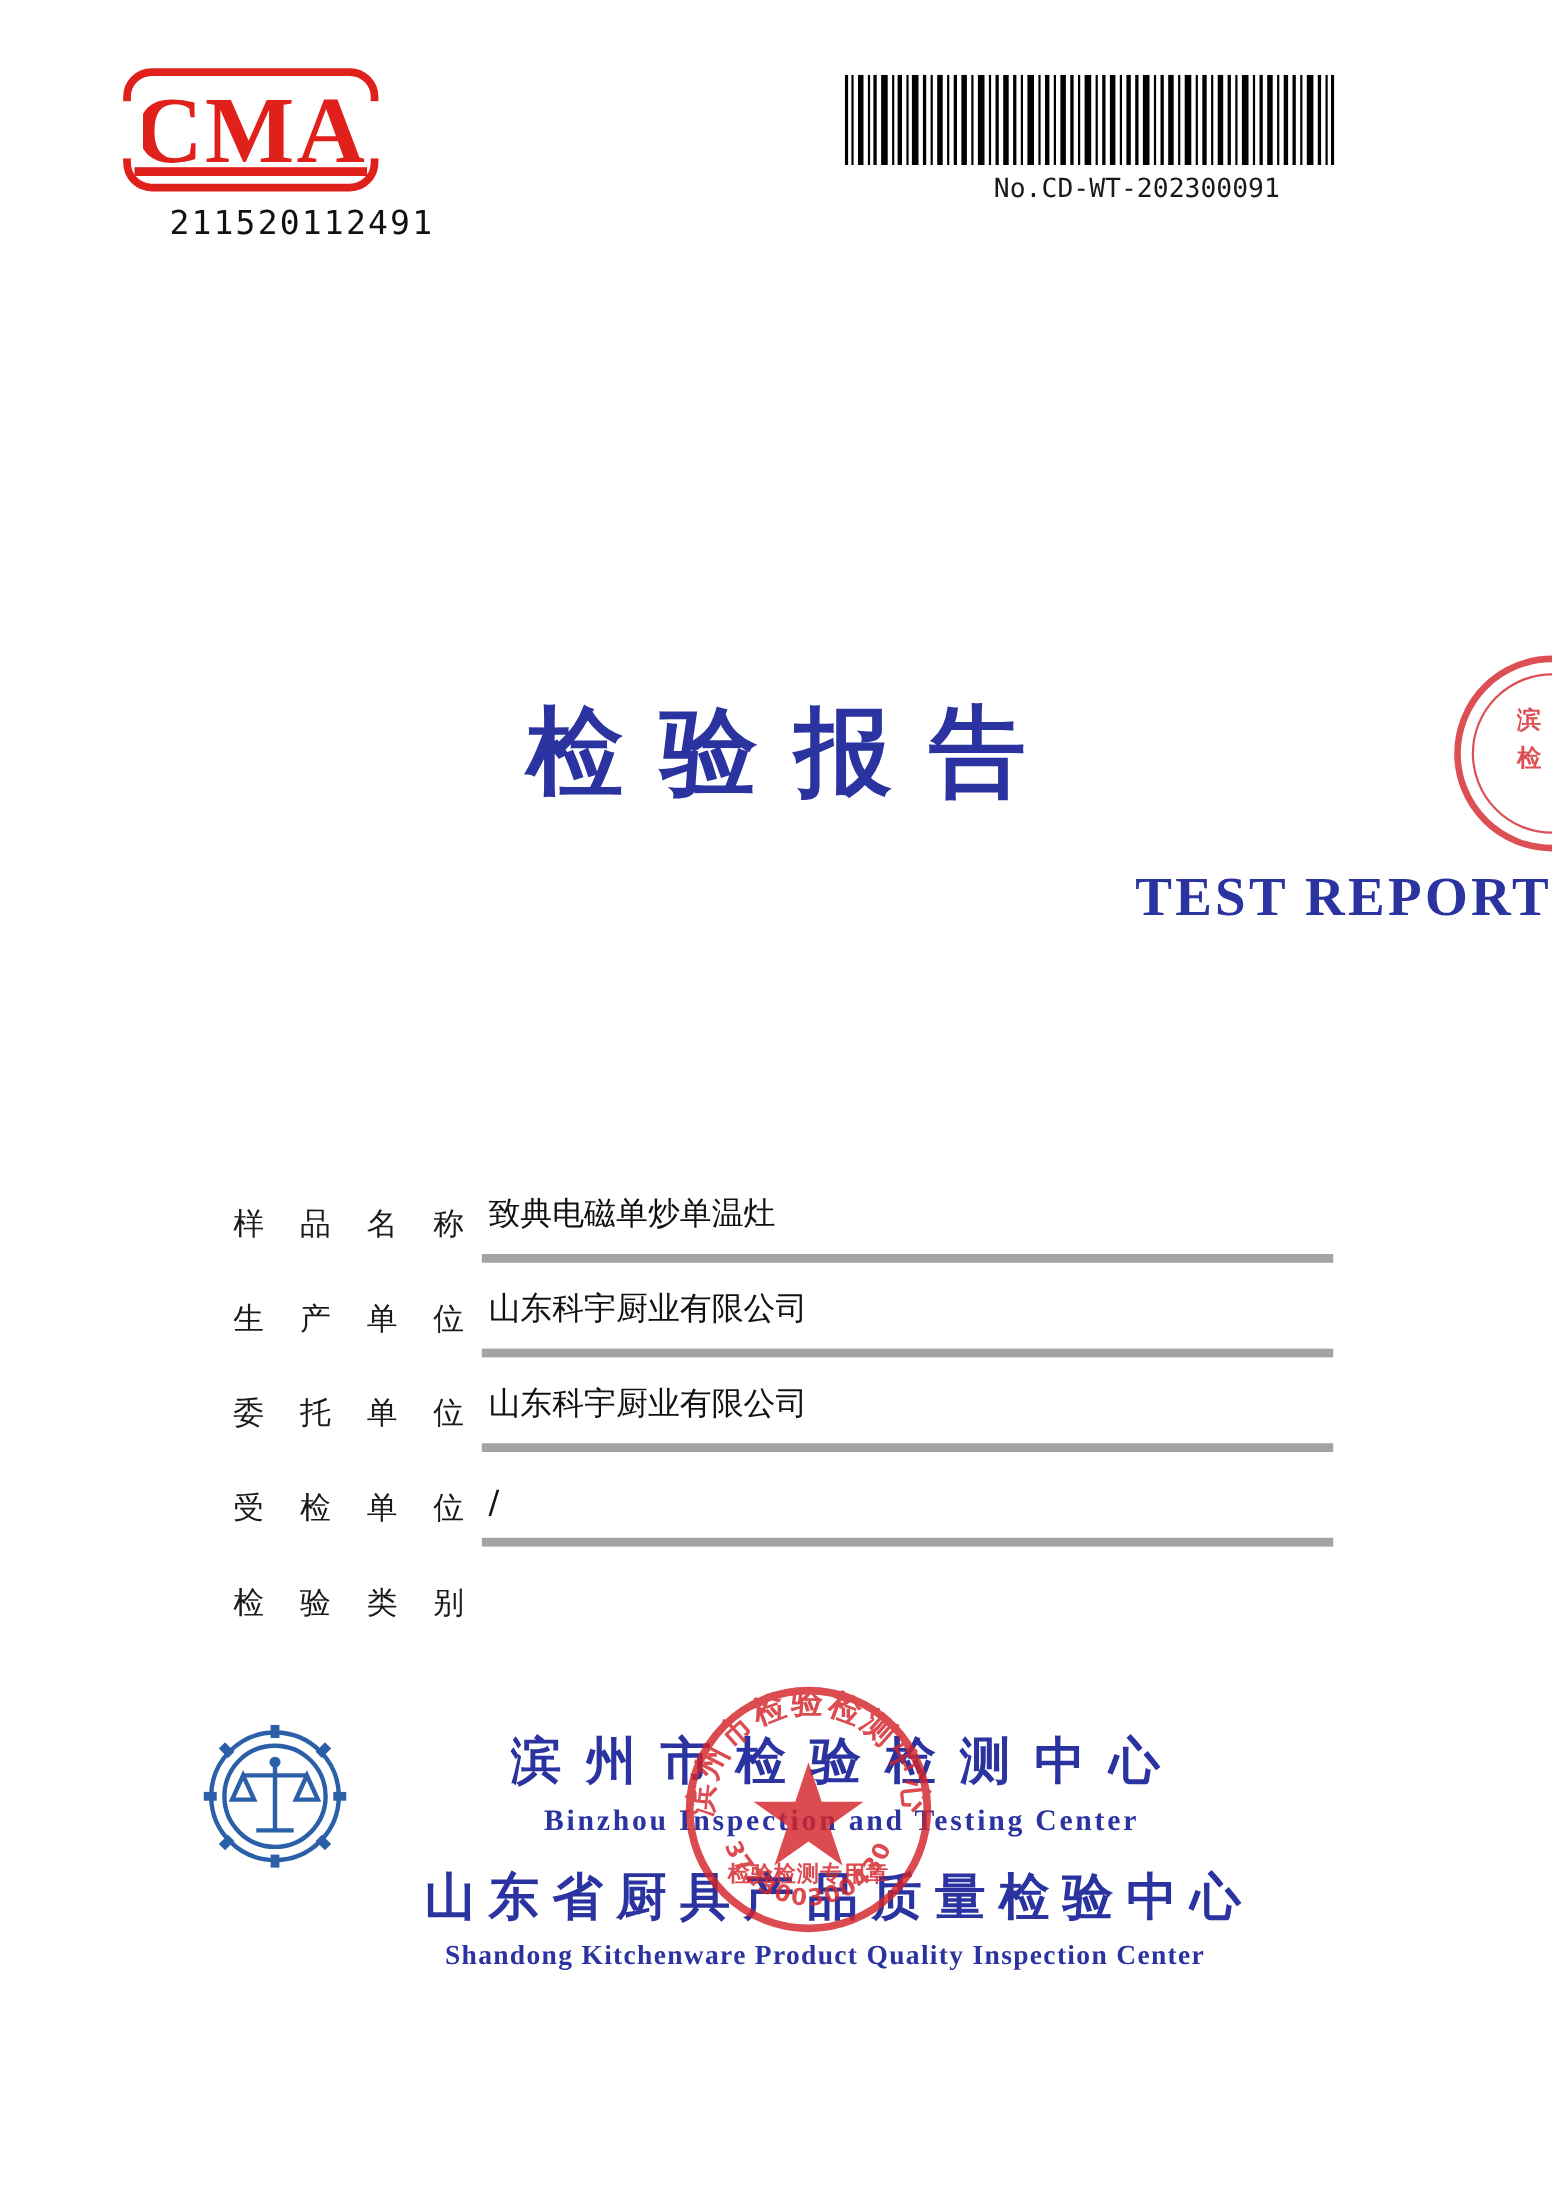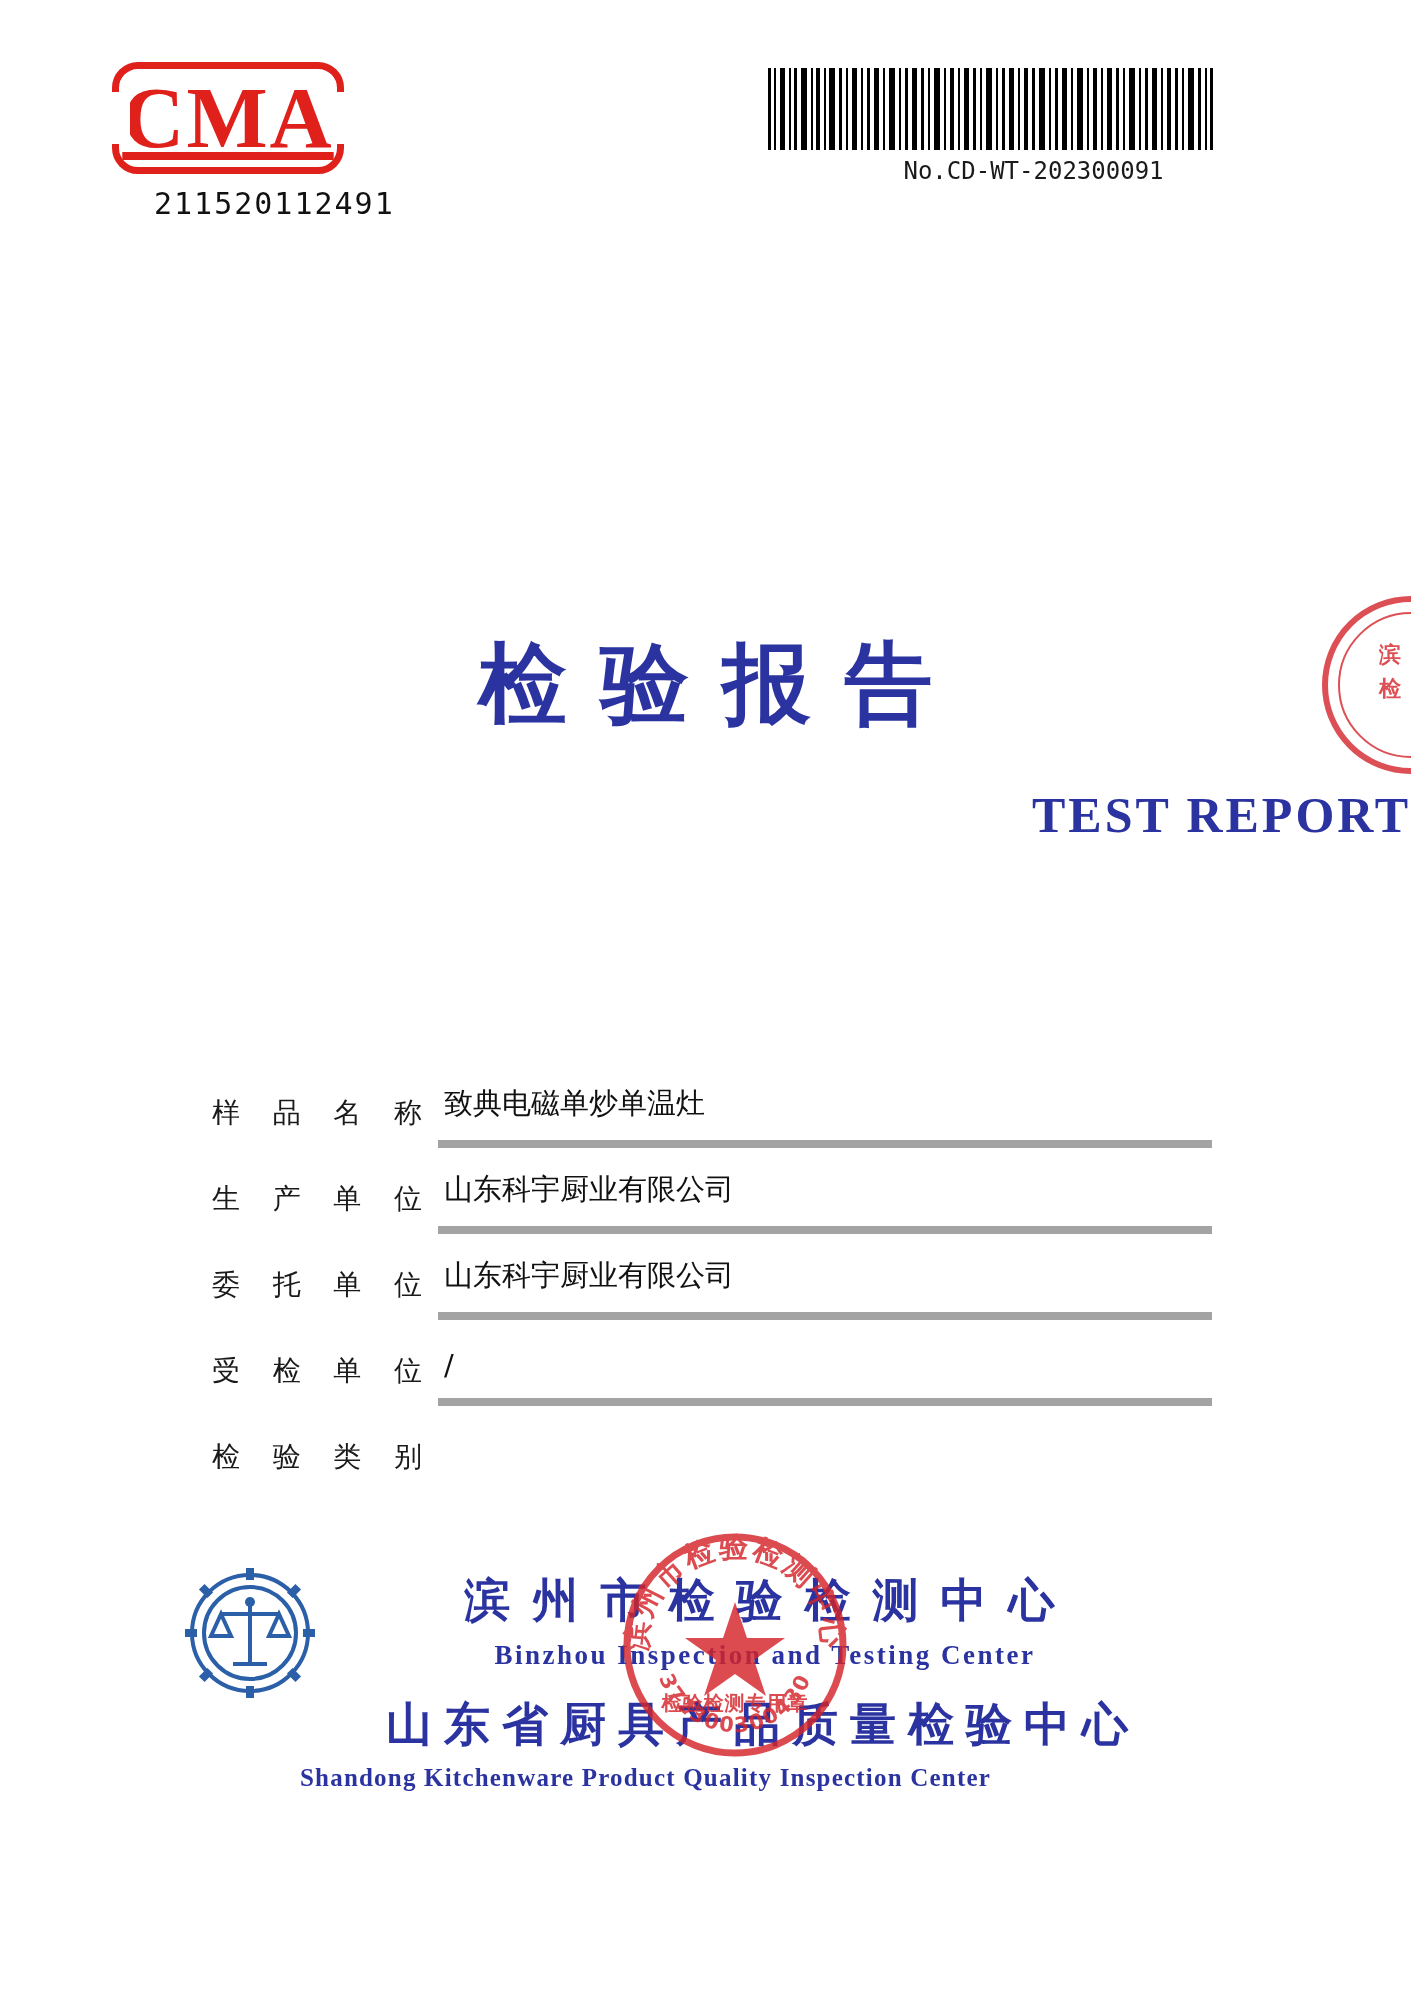--- a/index.html
+++ b/index.html
@@ -221,20 +221,21 @@
   #org-en-2 {
     position: absolute;
     left: 300px;
     top: 204px;
     width: 900px;
     font-family: "Liberation Serif", serif;
     font-weight: bold;
     font-size: 25px;
     color: #2b33a0;
     letter-spacing: 1.2px;
+    text-align: center;
   }
 
   
   #official-stamp {
     position: absolute;
     left: 620px;
     top: 1530px;
     width: 230px;
     height: 230px;
     opacity: 0.82;

